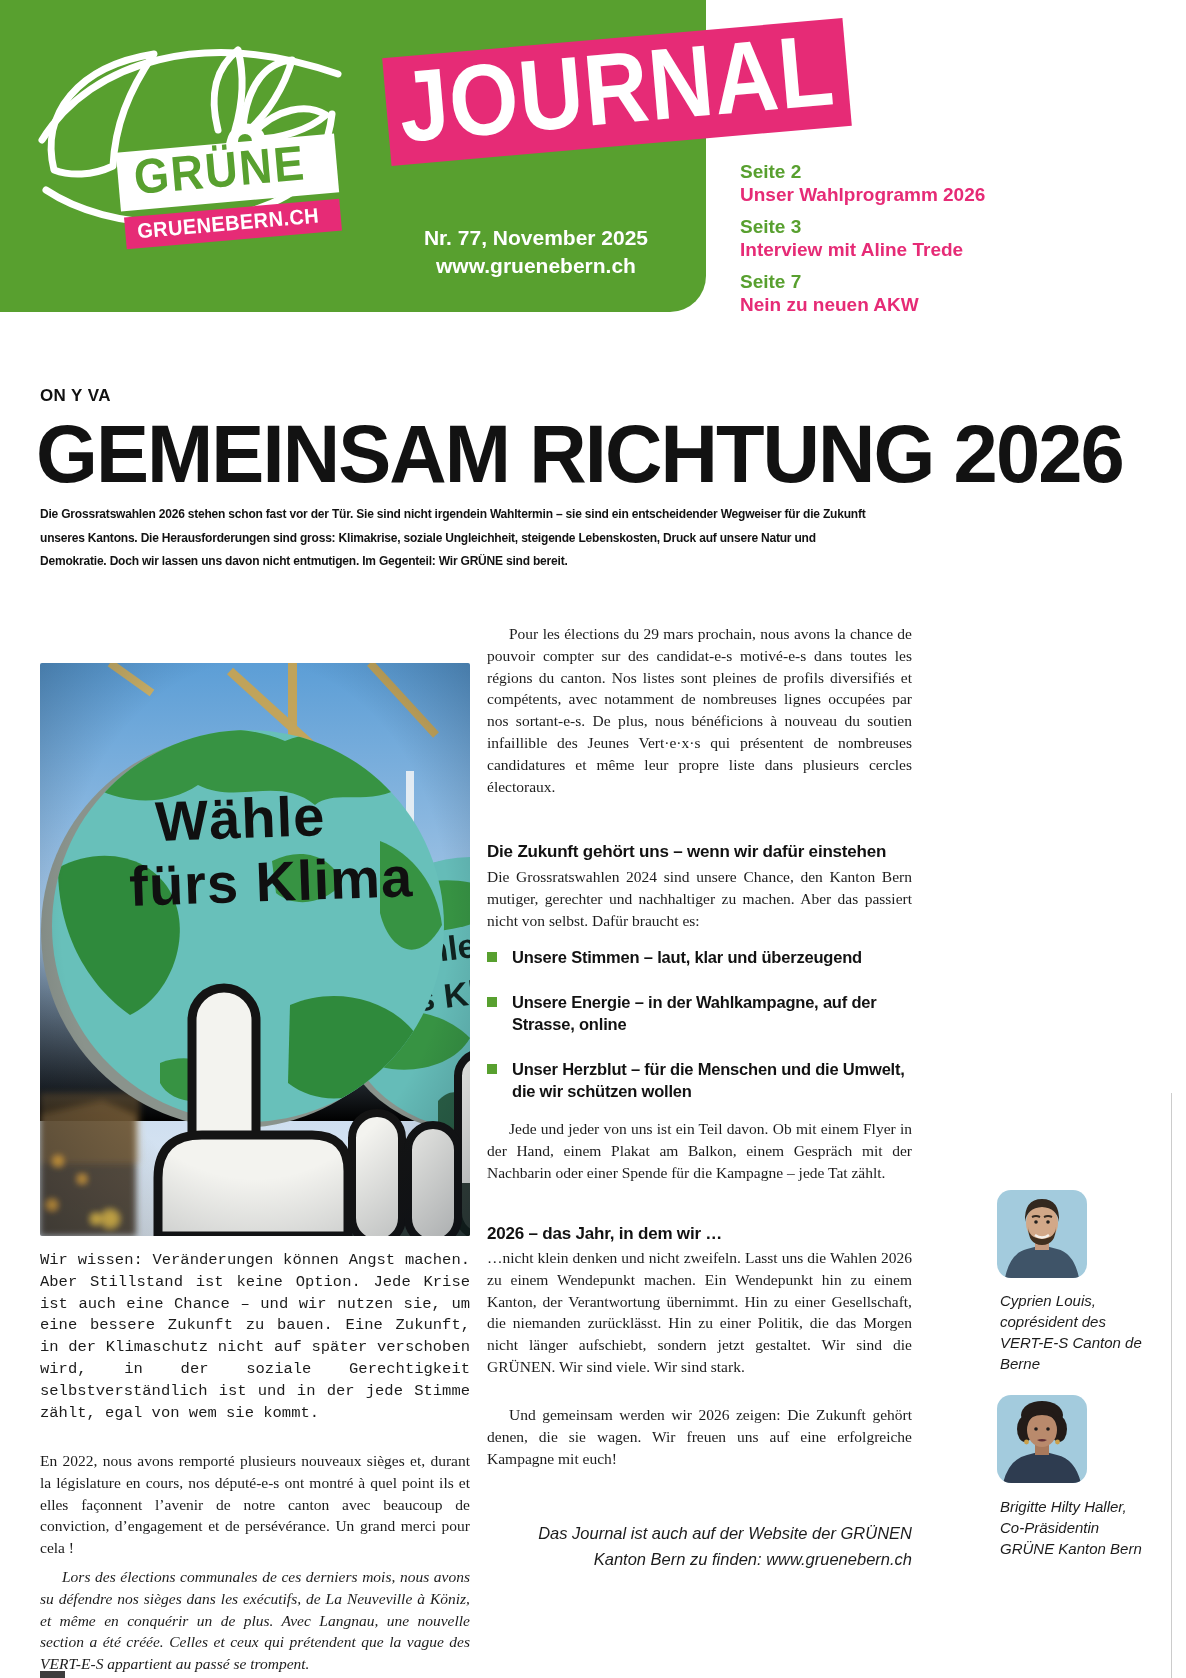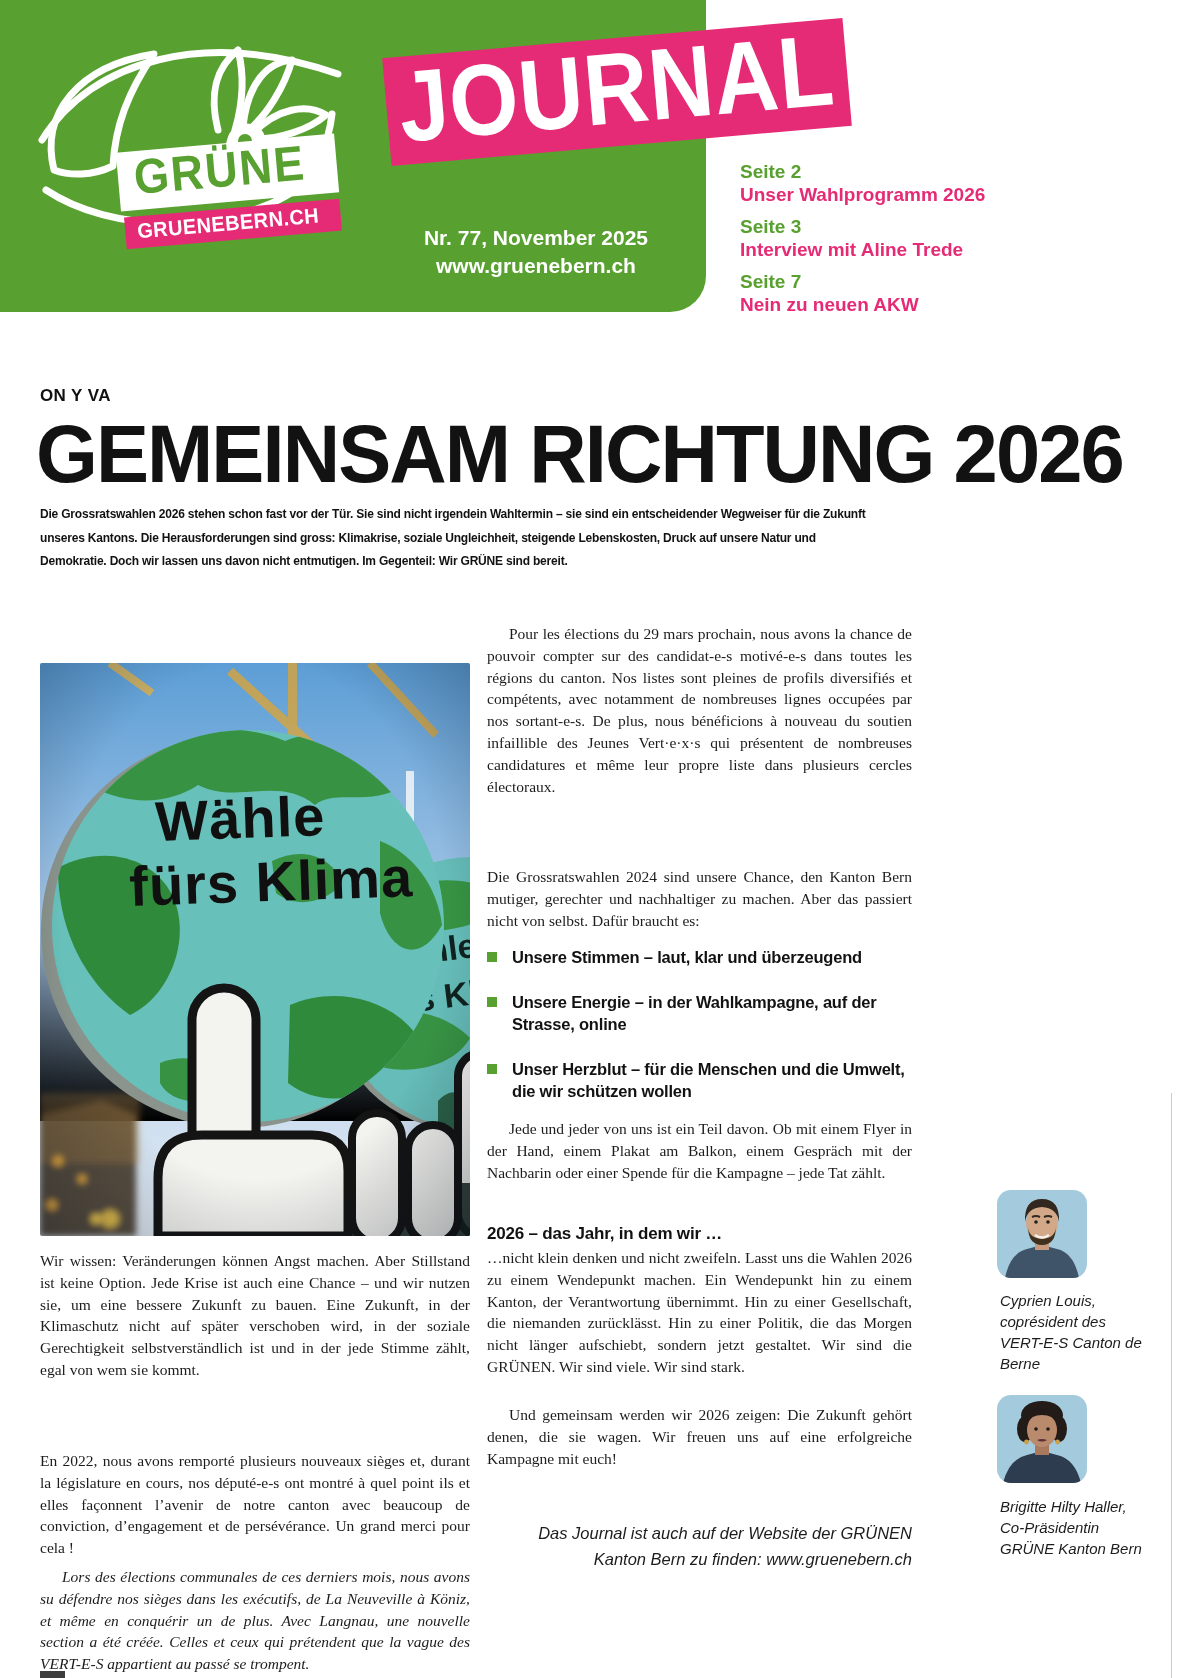--- a/index.html
+++ b/index.html
@@ -199,25 +199,26 @@
         <rect x="312" y="450" width="50" height="130" rx="25" fill="#f3f3ef" stroke="#141414" stroke-width="8"></rect>
         <rect x="368" y="462" width="50" height="118" rx="25" fill="#f3f3ef" stroke="#141414" stroke-width="8"></rect>
         <rect x="152" y="325" width="64" height="205" rx="32" fill="#f3f3ef" stroke="#141414" stroke-width="9"></rect>
         <path d="M118,573 L118,515 Q118,472 162,472 L272,472 Q308,472 308,508 L308,573 Z" fill="#f3f3ef" stroke="#141414" stroke-width="9"></path>
       </g>
 
       <rect width="430" height="573" fill="url(#vig)"></rect>
     </svg>
   </div>
 
-  <div class="abs colL serif" style="top:1250px;">Wir wissen: Veränderungen können Angst machen. Aber Stillstand ist keine Option. Jede Krise ist auch eine Chance – und wir nutzen sie, um eine bessere Zukunft zu bauen. Eine Zukunft, in der Klimaschutz nicht auf später verschoben wird, in der soziale Gerechtigkeit selbstverständlich ist und in der jede Stimme zählt, egal von wem sie kommt.</div>
+  <div class="abs colL serif" style="top:1250px;font-family:Liberation Mono, monospace;">Wir wissen: Veränderungen können Angst machen. Aber Stillstand ist keine Option. Jede Krise ist auch eine Chance – und wir nutzen sie, um eine bessere Zukunft zu bauen. Eine Zukunft, in der Klimaschutz nicht auf später verschoben wird, in der soziale Gerechtigkeit selbstverständlich ist und in der jede Stimme zählt, egal von wem sie kommt.</div>
   <div class="abs colL serif" style="top:1450px;">En 2022, nous avons remporté plusieurs nouveaux sièges et, durant la législature en cours, nos député-e-s ont montré à quel point ils et elles façonnent l’avenir de notre canton avec beaucoup de conviction, d’engagement et de persévérance. Un grand merci pour cela !</div>
   <div class="abs colL serif indent" style="top:1566px;font-style:italic;">Lors des élections communales de ces derniers mois, nous avons su défendre nos sièges dans les exécutifs, de La Neuveville à Köniz, et même en conquérir un de plus. Avec Langnau, une nouvelle section a été créée. Celles et ceux qui prétendent que la vague des VERT-E-S appartient au passé se trompent.</div>
 
   <div class="abs colR serif indent" style="top:623px;">Pour les élections du 29 mars prochain, nous avons la chance de pouvoir compter sur des candidat-e-s motivé-e-s dans toutes les régions du canton. Nos listes sont pleines de profils diversifiés et compétents, avec notamment de nombreuses lignes occupées par nos sortant-e-s. De plus, nous bénéficions à nouveau du soutien infaillible des Jeunes Vert·e·x·s qui présentent de nombreuses candidatures et même leur propre liste dans plusieurs cercles électoraux.</div>
+  <div class="abs colR sub" style="top:840px;">Die Zukunft gehört uns – wenn wir dafür einstehen</div>
   <div class="abs colR serif" style="top:866px;">Die Grossratswahlen 2024 sind unsere Chance, den Kanton Bern mutiger, gerechter und nachhaltiger zu machen. Aber das passiert nicht von selbst. Dafür braucht es:</div>
 
   <div class="abs colR serif indent" style="top:1118px;">Jede und jeder von uns ist ein Teil davon. Ob mit einem Flyer in der Hand, einem Plakat am Balkon, einem Gespräch mit der Nachbarin oder einer Spende für die Kampagne – jede Tat zählt.</div>
 
   <div class="abs colR" style="top:946px;">
     <div class="bullet">
       <span class="sq"></span>
       <span>Unsere Stimmen – laut, klar und überzeugend</span>
     </div>
     <div class="bullet">

